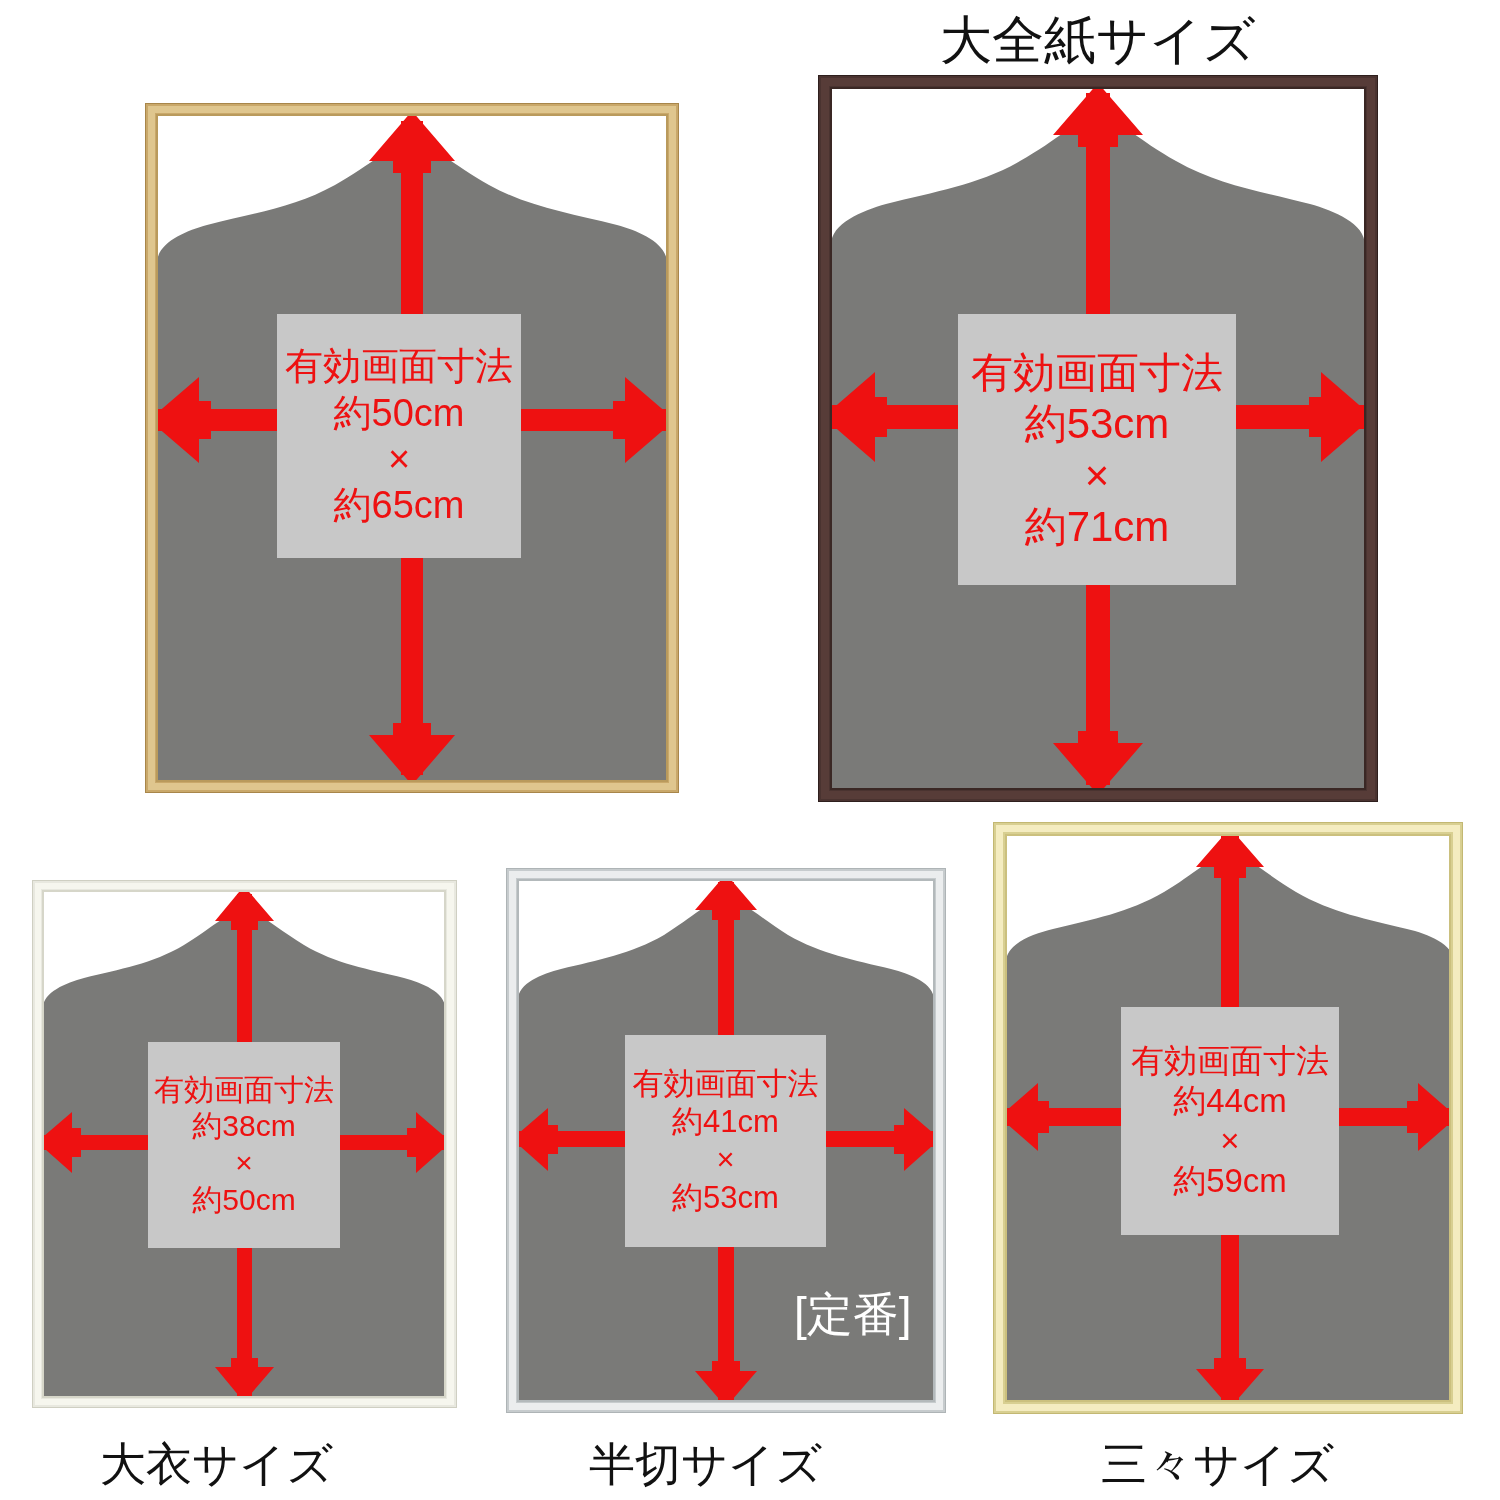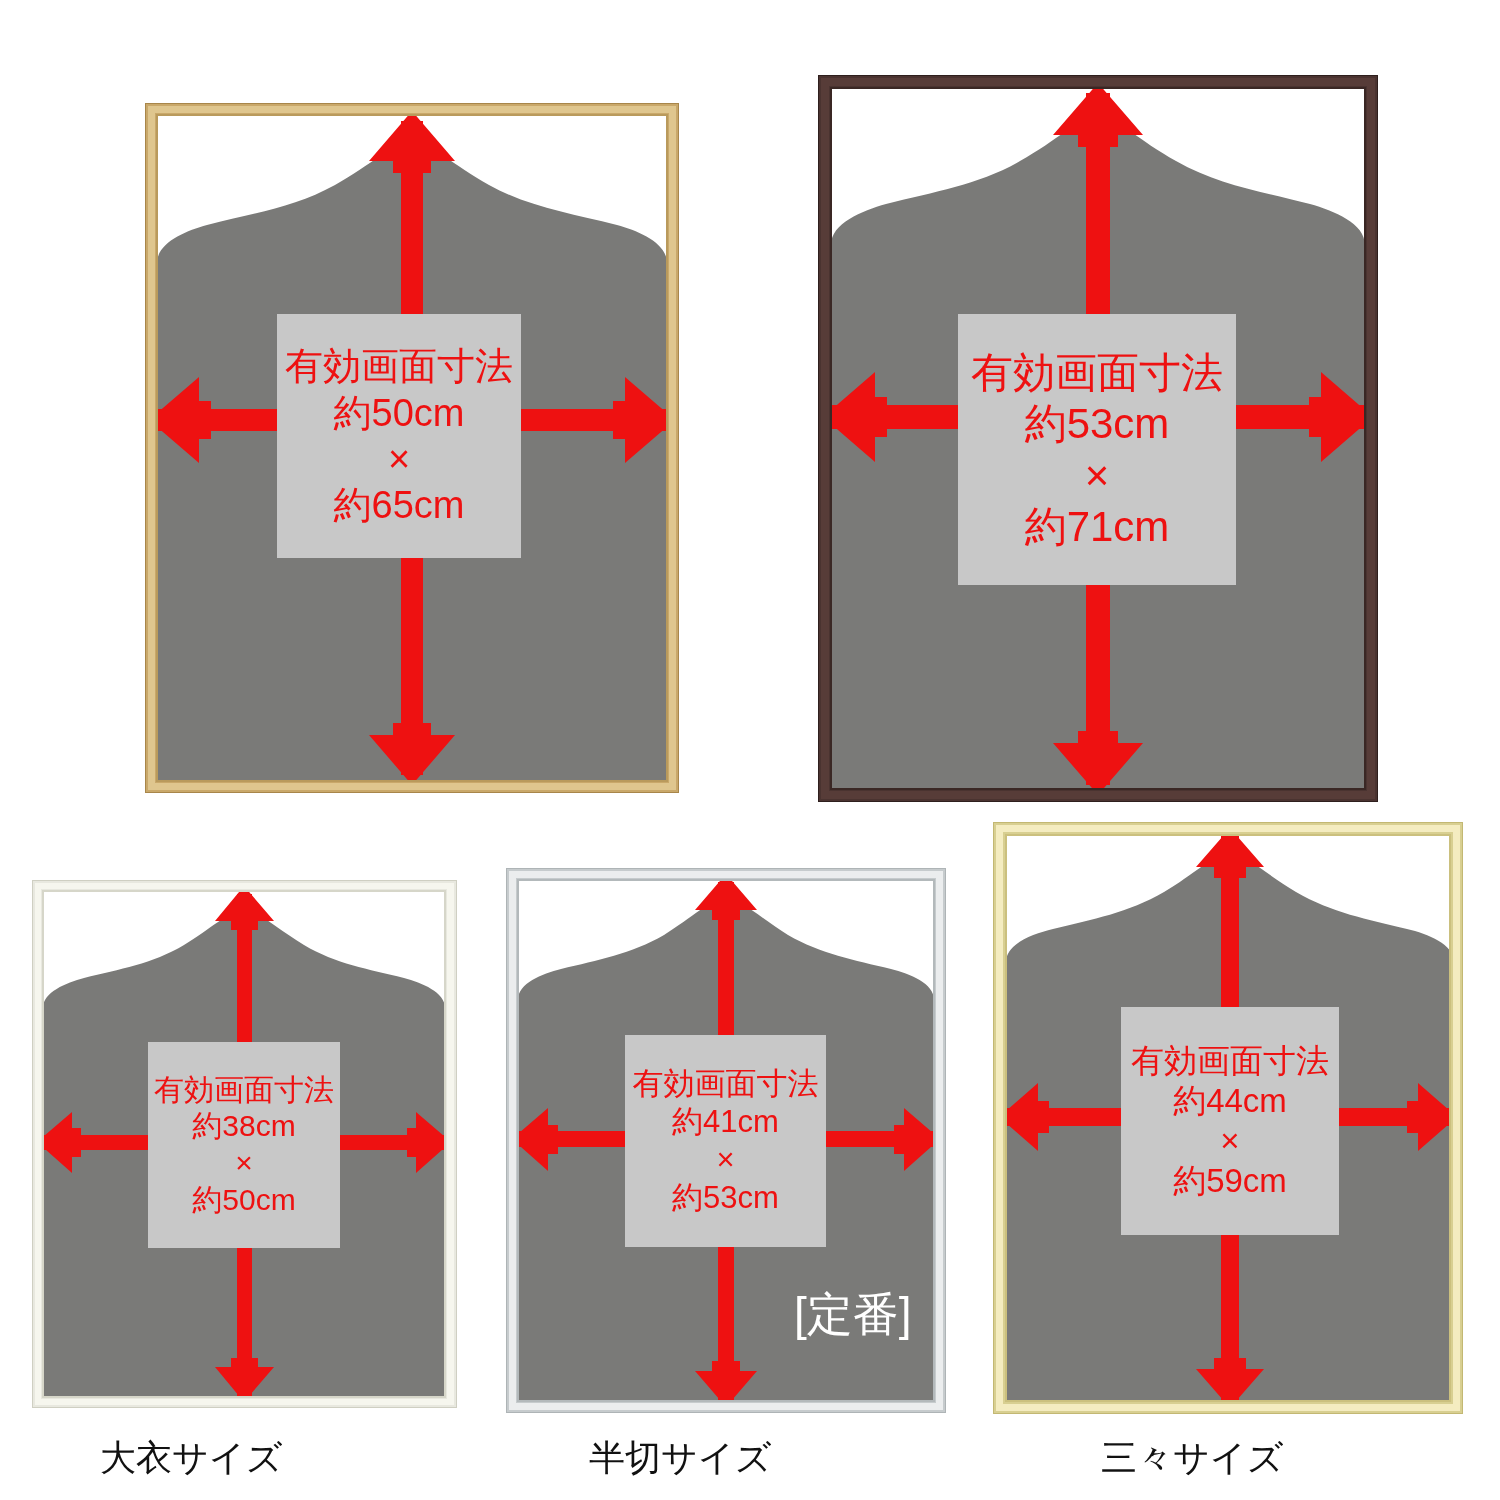--- a/index.html
+++ b/index.html
@@ -63,30 +63,31 @@
     color:#ffffff;
     font-size:46px;
     white-space:nowrap;
     line-height:1;
     margin-left:42px;
   }
 
   
   .caption{
     position:absolute;
-    font-size:36px;
+    font-size:46px;
     color:#111111;
     white-space:nowrap;
   }
 </style>
 </head>
 <body>
 
 <div class="stage">
 
+  <div class="title" style="left:940px;top:6px;">大全紙サイズ</div>
 
   <div class="frame" style="left:145px;top:103px;width:534px;height:690px;">
     <div class="inner">
       <svg class="mat" viewBox="0 0 534 690" preserveAspectRatio="none">
         <rect x="0" y="0" width="534" height="690" fill="#ffffff"></rect>
         <path d="M12,690 L12,160 C12,140 40,128 62,122
                  C110,110 150,104 190,82
                  C225,62 250,40 267,36
                  C284,40 309,62 344,82
                  C384,104 424,110 472,122

